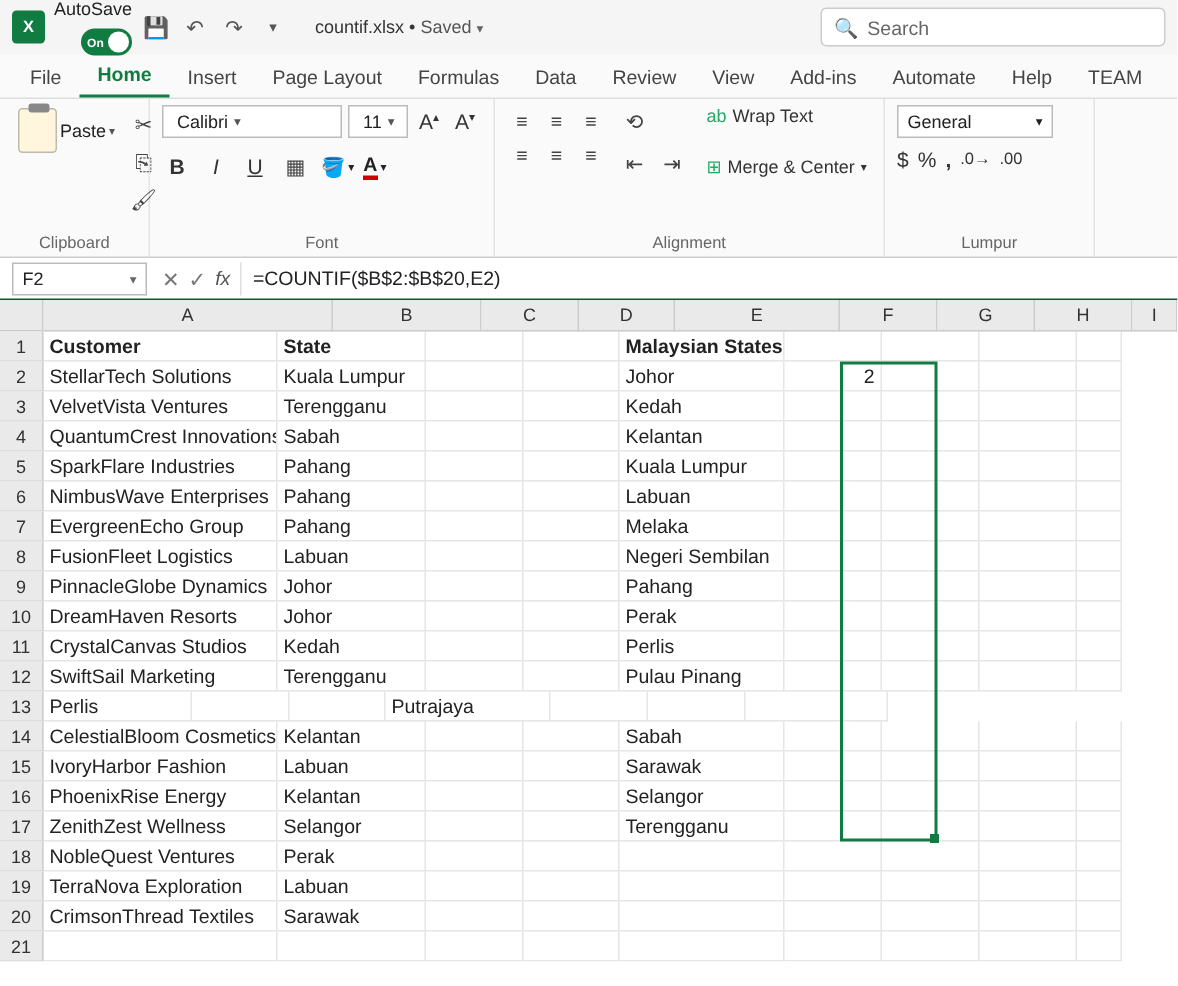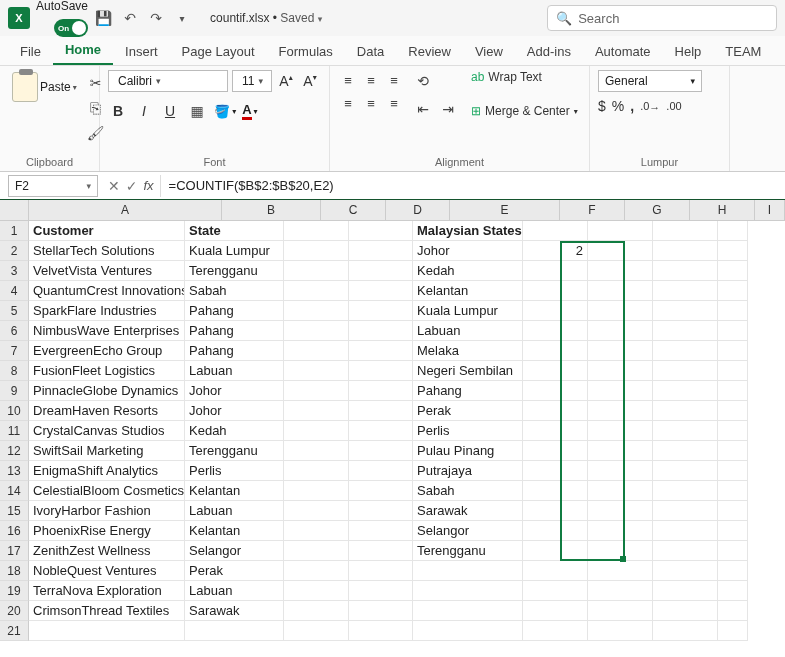--- a/index.html
+++ b/index.html
@@ -380,21 +380,20 @@
           <div class="cell cB">Terengganu</div>
           <div class="cell cC"></div>
           <div class="cell cD"></div>
           <div class="cell cE">Pulau Pinang</div>
           <div class="cell cF"></div>
           <div class="cell cG"></div>
           <div class="cell cH"></div>
           <div class="cell cI"></div>
         </div>
         <div class="row">
-          <div class="cell cA">EnigmaShift Analytics</div>
           <div class="cell cB">Perlis</div>
           <div class="cell cC"></div>
           <div class="cell cD"></div>
           <div class="cell cE">Putrajaya</div>
           <div class="cell cF"></div>
           <div class="cell cG"></div>
           <div class="cell cH"></div>
           <div class="cell cI"></div>
         </div>
         <div class="row">

